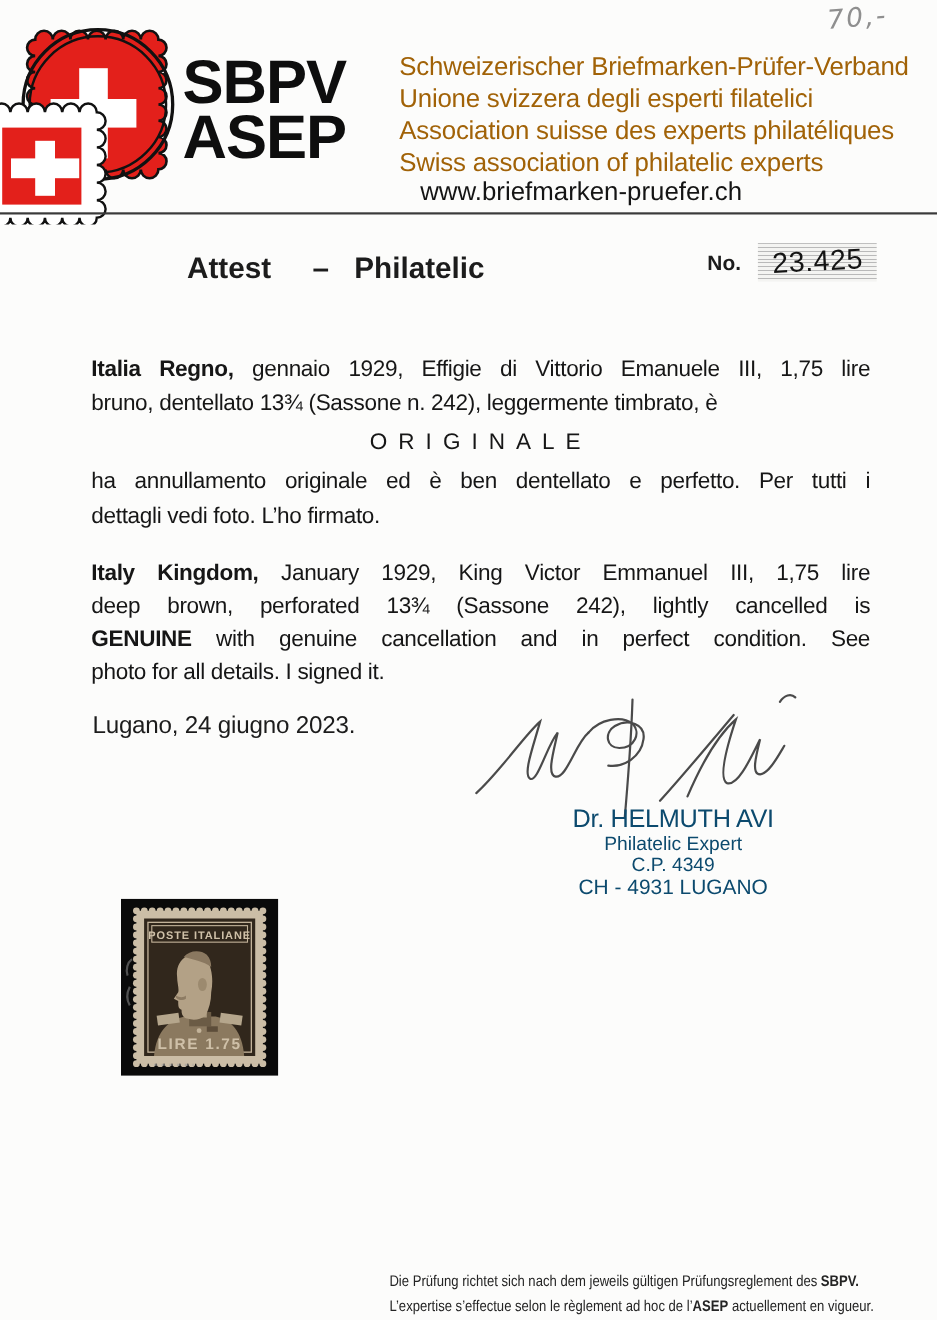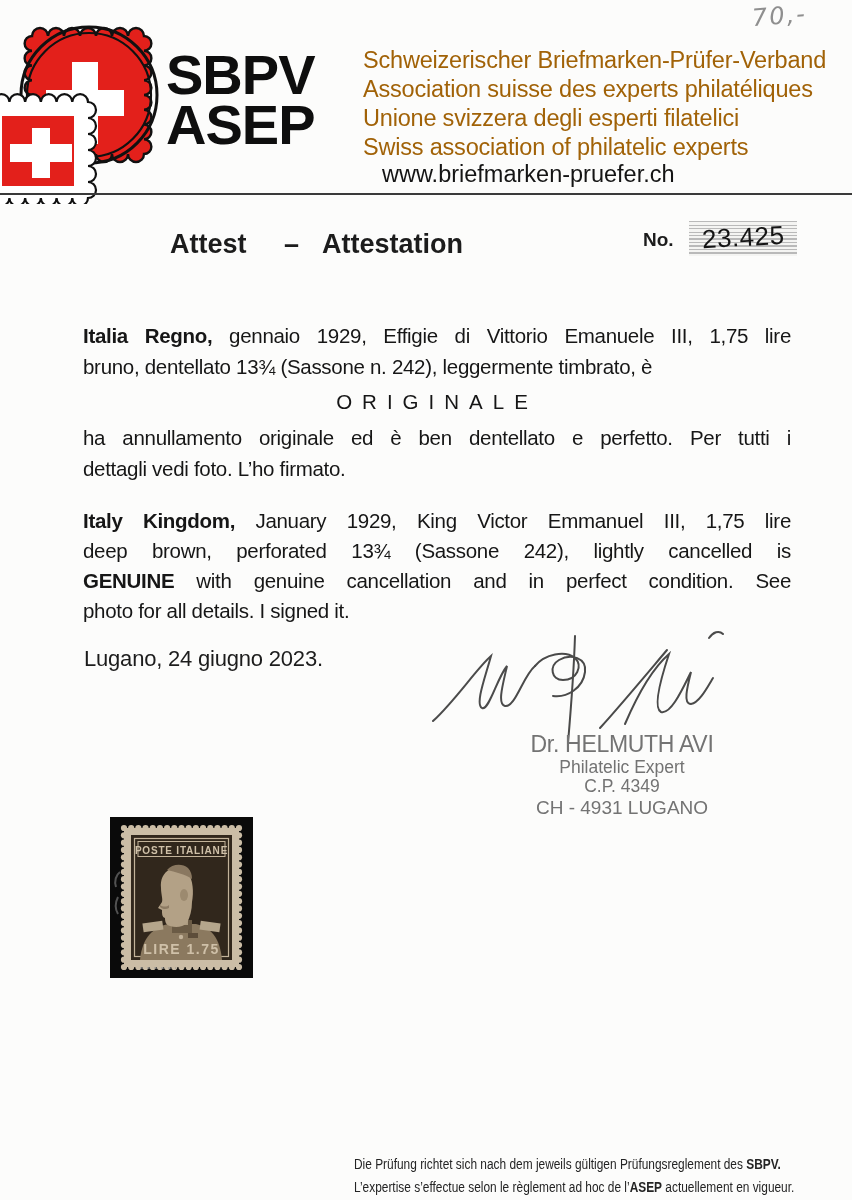--- a/index.html
+++ b/index.html
@@ -40,21 +40,21 @@
   .para-en{top:506px;line-height:30px;}
   .jline{text-align:justify;text-align-last:justify;white-space:nowrap;}
   .lline{text-align:left;white-space:nowrap;}
   .verdict{text-align:center;letter-spacing:10px;white-space:nowrap;margin:4px 0 5px 0;}
   .para b{font-weight:bold;}
 
   .dateline{position:absolute;left:84px;top:646px;font-size:22px;letter-spacing:-0.2px;}
 
   .signature{position:absolute;left:425px;top:616px;}
 
-  .expert{position:absolute;left:482px;top:731px;width:280px;text-align:center;color:#737373;}
+  .expert{position:absolute;left:472px;top:731px;width:280px;text-align:center;color:#0c4a6e;}
   .expert .e-name{font-size:23px;line-height:26px;letter-spacing:-0.3px;}
   .expert .e-role{font-size:17.5px;line-height:20px;}
   .expert .e-pob{font-size:17.5px;line-height:19px;}
   .expert .e-city{font-size:19px;line-height:23px;}
 
   .stamp-photo{position:absolute;left:110px;top:817px;}
 
   .footer{position:absolute;left:354px;top:1153px;font-size:14px;line-height:23px;color:#242424;
     transform:scaleX(0.85);transform-origin:left top;white-space:nowrap;}
   .footer b{font-weight:bold;}
@@ -84,31 +84,31 @@
     </g>
   </svg>
 
   <div class="brand">
     <div>SBPV</div>
     <div>ASEP</div>
   </div>
 
   <div class="org-block">
     <div>Schweizerischer Briefmarken-Prüfer-Verband</div>
+    <div>Unione svizzera degli esperti filatelici</div>
     <div>Association suisse des experts philatéliques</div>
-    <div>Unione svizzera degli esperti filatelici</div>
     <div>Swiss association of philatelic experts</div>
   </div>
   <div class="website">www.briefmarken-pruefer.ch</div>
 
   <div class="header-rule"></div>
 
   <div class="t-attest">Attest</div>
   <div class="t-dash">–</div>
-  <div class="t-attestation">Attestation</div>
+  <div class="t-attestation">Philatelic</div>
   <div class="t-no">No.</div>
   <div class="no-box">
     <span>23.425</span>
   </div>
 
   <div class="para para-it">
     <div class="jline"><b>Italia Regno,</b> <span>gennaio 1929, Effigie di Vittorio Emanuele III, 1,75 lire</span></div>
     <div class="lline">bruno, dentellato 13¾ (Sassone n. 242), leggermente timbrato, è</div>
     <div class="verdict">ORIGINALE</div>
     <div class="jline">ha annullamento originale ed è ben dentellato e perfetto. Per tutti i</div>

